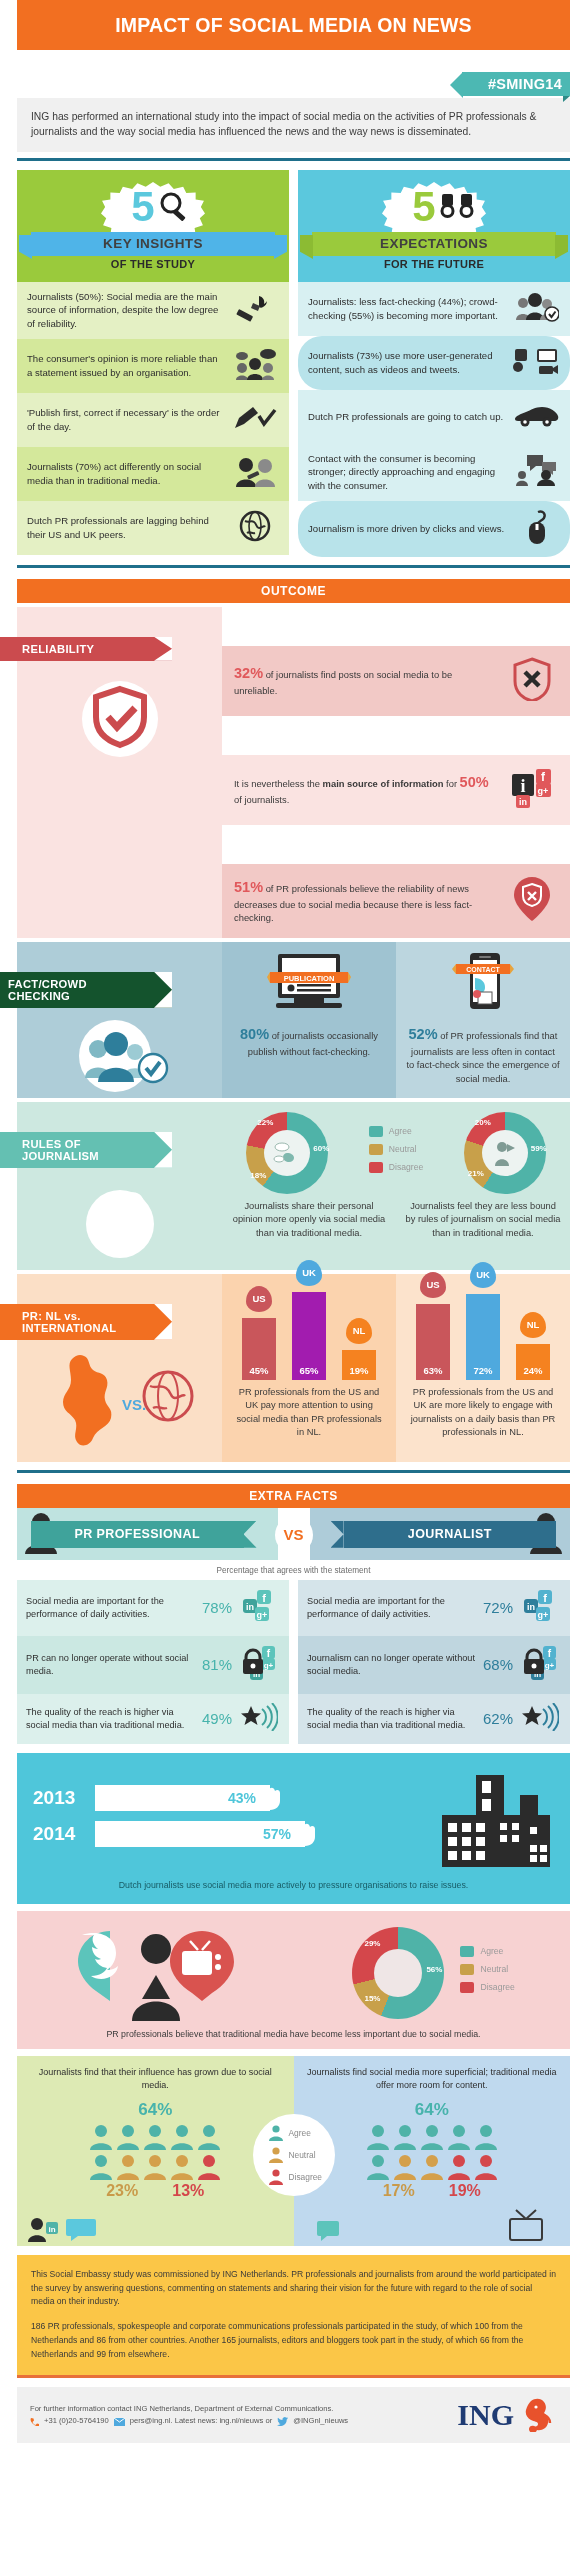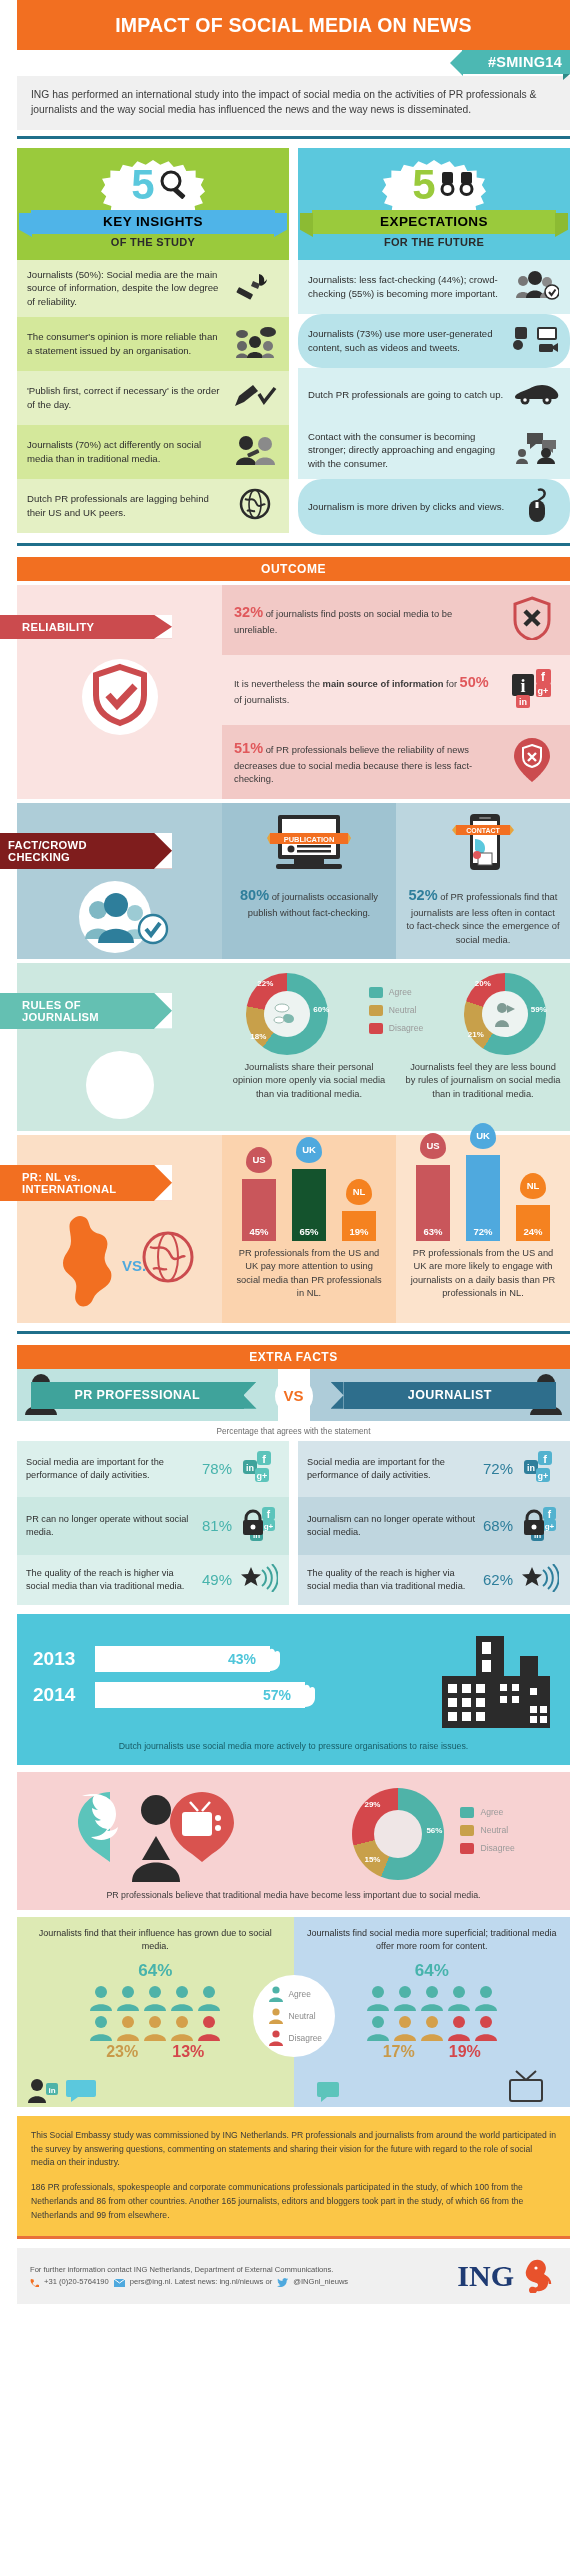--- a/index.html
+++ b/index.html
@@ -9,21 +9,21 @@
     -webkit-font-smoothing:antialiased;
   }
   .page { width:587px; padding:0 17px 10px 17px; background:#fff; }
 
   
   .hdr-bar{
     background:#f26f21; color:#fff; text-align:center;
     font-size:19.5px; font-weight:bold; letter-spacing:.2px;
     padding:14px 6px 13px 6px;
   }
-  .tag-wrap{ position:relative; height:26px; }
+  .tag-wrap{ position:relative; height:26px;margin-top:22px; }
   .tag{
     position:absolute; right:0; top:0; background:#4cb8b3; color:#fff;
     font-size:14.5px; font-weight:bold; padding:4px 8px 4px 26px;
     letter-spacing:.3px;
   }
   .tag:before{
     content:""; position:absolute; left:-12px; top:0; width:0; height:0;
     border-top:13px solid transparent; border-bottom:13px solid transparent;
     border-right:13px solid #4cb8b3;
   }
@@ -53,21 +53,21 @@
     position:absolute; left:50%; top:16px; transform:translateX(-50%);
     font-size:42px; font-weight:bold; line-height:1;
     letter-spacing:-2px; padding-right:22px;
   }
   .big5.blue{ color:#5BC8DD; }
   .big5.green{ color:#9ACA3C; }
   .badge-icon{ position:absolute; top:20px; left:50%; margin-left:4px; }
 
   .ribbon{
     position:absolute; left:14px; right:14px; top:62px; height:24px;
-    color:#000000; font-size:13.5px; font-weight:bold; line-height:24px;
+    color:#404040; font-size:13.5px; font-weight:bold; line-height:24px;
     letter-spacing:.4px;
   }
   .ribbon.blue{ background:#4FB4E8; }
   .ribbon.green{ background:#9ACA3C; }
   .ribbon .tail-l,.ribbon .tail-r{ position:absolute; top:3px; width:13px; height:24px; }
   .ribbon.blue .tail-l,.ribbon.blue .tail-r{ background:#4FB4E8; }
   .ribbon.green .tail-l,.ribbon.green .tail-r{ background:#8CBB33; }
   .ribbon .tail-l{ left:-12px; clip-path:polygon(0 0,100% 0,100% 100%,0 70%); }
   .ribbon .tail-r{ right:-12px; clip-path:polygon(0 0,100% 0,100% 70%,0 100%); }
   .ribbon-sub{
@@ -91,30 +91,30 @@
   
   .block{ display:flex; margin-top:4px; }
   .left-pane{ width:205px; flex:none; position:relative; padding-top:30px; text-align:center; }
   .lp-red{ background:#FAE3E1; } .lp-blue{ background:#AECDD8; }
   .lp-mint{ background:#CDE8E0; } .lp-peach{ background:#FBDFC6; }
   .lbl{
     position:relative; display:block; margin-left:-17px; margin-bottom:8px;
     color:#fff; font-size:11.2px; font-weight:bold; letter-spacing:.3px;
     padding:6px 30px 6px 22px; text-align:left; width:172px;
   }
-  .lbl.red{ background:#CB4B4E; } .lbl.blue{ background:#7f1d1d;padding-left:8px; }
+  .lbl.red{ background:#CB4B4E; } .lbl.blue{ background:#14532d;padding-left:8px; }
   .lbl.mint{ background:#64C0B2; } .lbl.orange{ background:#F26F21; }
   .lbl:after{
     content:""; position:absolute; right:0; top:0; width:18px; height:100%;
     background:#fff;
     clip-path:polygon(100% 0,100% 100%,0 100%,100% 50%,0 0);
   }
 
   .right-pane{ flex:1; min-width:0; }
-  .stat-row{ display:flex; align-items:center; padding:11px 12px; gap:8px; }
+  .stat-row{ display:flex; align-items:center; padding:11px 12px; gap:8px;margin-top:39px; }
   .stat-row .txt{ flex:1; font-size:9.4px; line-height:1.45; color:#3a3a3a; }
   .stat-row .ic{ width:52px; flex:none; text-align:center; }
   .pct-red{ color:#E0585B; font-weight:bold; font-size:14.5px; }
   .pct-blue{ color:#2E7E9B; font-weight:bold; font-size:14.5px; }
   .r-a{ background:#F2C9C6; } .r-b{ background:#FAE3E1; }
   .b-a{ background:#9FC3D1; } .b-b{ background:#BCD6DF; }
 
   
   .donut{ border-radius:50%; position:relative; }
   .donut .hole{
@@ -569,21 +569,21 @@
     </div>
     <div class="right-pane" style="display:flex;">
       <div style="flex:1;background:#FBD3AE;padding:10px 6px 10px;">
         <div class="barset">
           <div class="barcol">
             <div class="pin" style="background:#C9565B;border-radius:50% 50% 50% 50%/60% 60% 40% 40%;">US</div>
             <div class="bar" style="height:62px;background:#C9565B;">45%</div>
           </div>
           <div class="barcol">
             <div class="pin" style="background:#4FA9DE;border-radius:50% 50% 50% 50%/60% 60% 40% 40%;">UK</div>
-            <div class="bar" style="height:72px;background:#14532d;">65%</div>
+            <div class="bar" style="height:88px;background:#a21caf;">65%</div>
           </div>
           <div class="barcol">
             <div class="pin" style="background:#F58220;border-radius:50% 50% 50% 50%/60% 60% 40% 40%;">NL</div>
             <div class="bar" style="height:30px;background:#F58220;">19%</div>
           </div>
         </div>
         <div class="cap">PR professionals from the US and UK pay more attention to using social media than PR professionals in NL.</div>
       </div>
       <div style="flex:1;background:#FCE3CC;padding:10px 6px 10px;">
         <div class="barset">

